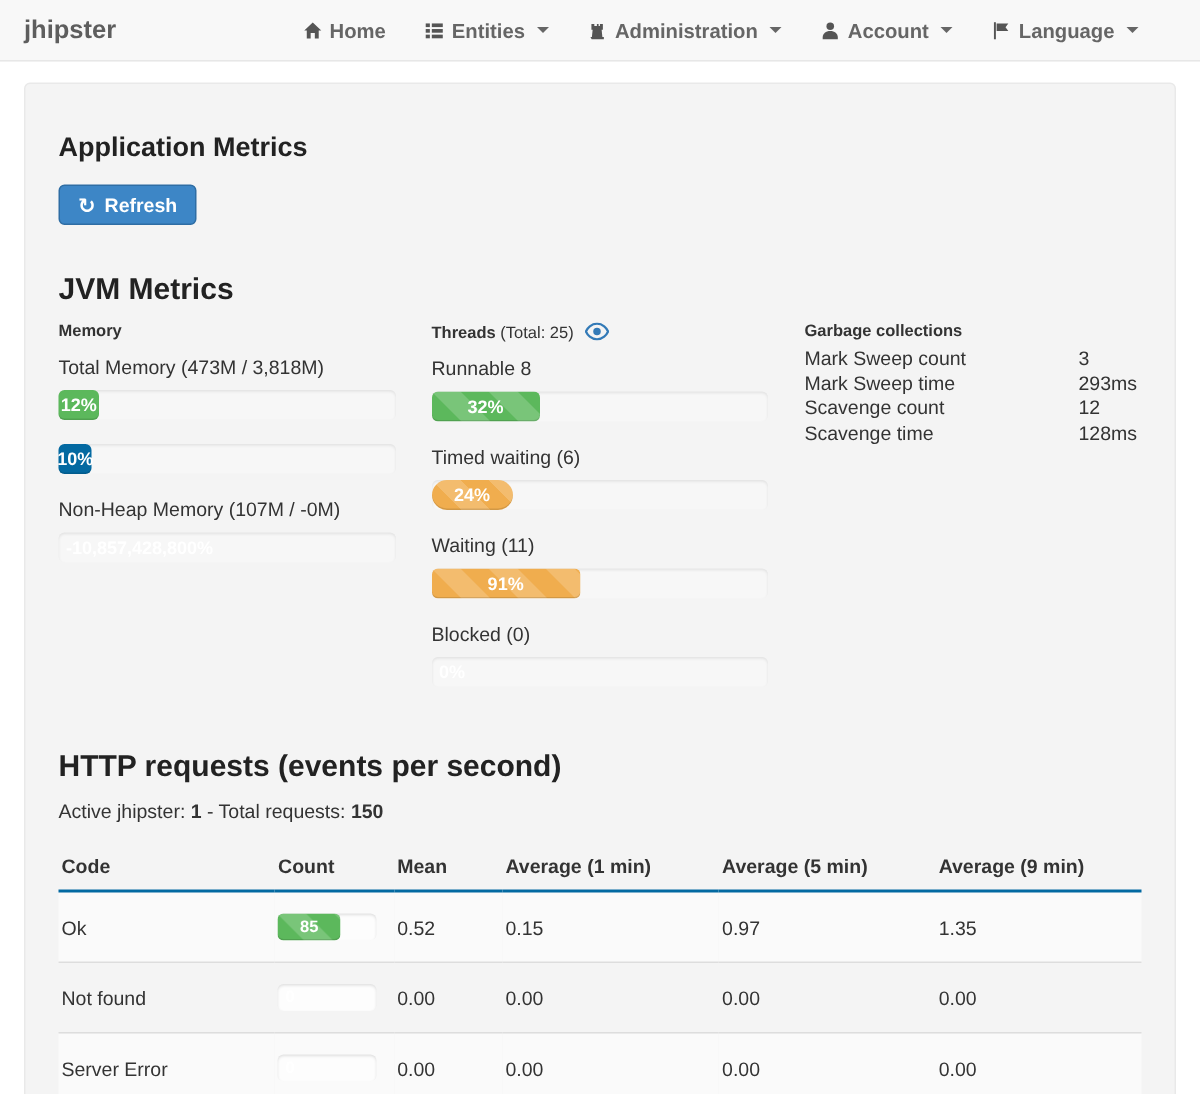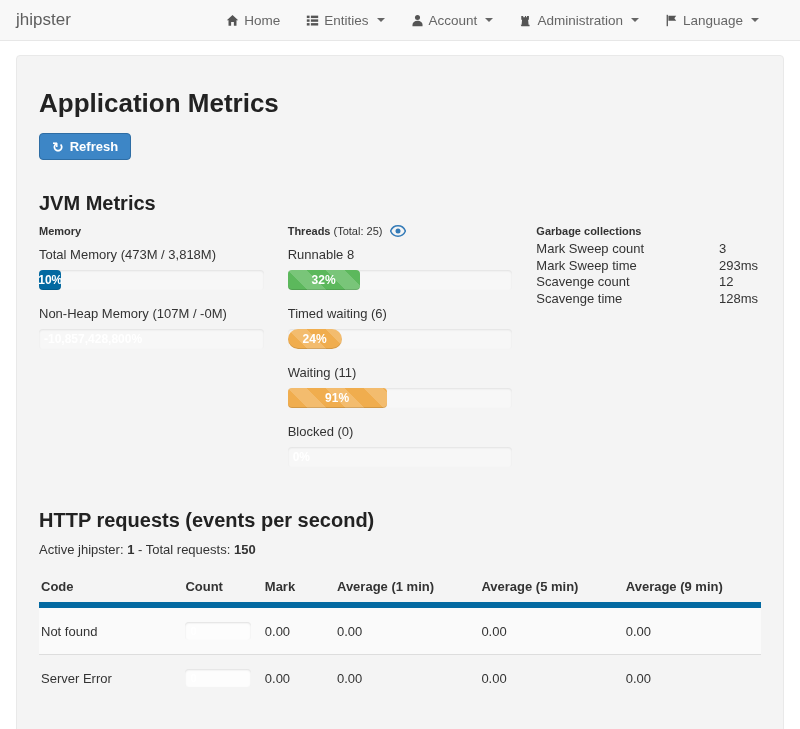--- a/index.html
+++ b/index.html
@@ -12,20 +12,21 @@
   }
   
   .navbar {
     height: 41px;
     background: #f8f8f8;
     border-bottom: 1px solid #e7e7e7;
     display: flex;
     align-items: center;
     justify-content: space-between;
     padding: 0 28px 0 16px;
+    font-weight: bold;
   }
   .brand {
     font-size: 17px;
     color: #5e5e5e;
     cursor: pointer;
   }
   .nav-items { display: flex; list-style: none; align-items: center; }
   .nav-item {
     display: flex;
     align-items: center;
@@ -48,21 +49,21 @@
   }
   
   .card {
     margin: 14px 16px 0 16px;
     background: #f4f4f4;
     border: 1px solid #e9e9e9;
     border-radius: 4px;
     padding: 14px 22px 40px 22px;
     min-height: 660px;
   }
-  h1.page-title { font-size: 26px; font-weight: bold; color: #222; margin: 18px 0 14px 0; }
+  h1.page-title { font-size: 18px; font-weight: bold; color: #222; margin: 18px 0 14px 0; }
   h2.section-title { font-size: 20px; font-weight: bold; color: #222; margin: 26px 0 10px 0; }
   .btn-refresh {
     background: #3d86c6;
     border: 1px solid #2e6da4;
     color: #fff;
     font-family: inherit;
     font-size: 13px;
     font-weight: bold;
     padding: 5px 12px;
     border-radius: 4px;
@@ -130,21 +131,21 @@
     padding: 8px 8px 8px 2px;
     border-bottom: 2px solid #ddd;
     font-size: 13px;
   }
   table.metrics-table td {
     padding: 14px 8px 14px 2px;
     border-top: 1px solid #ddd;
     vertical-align: middle;
     font-size: 13px;
   }
-  table.metrics-table thead th { border-bottom: 6px solid #0369a1; border-top: none; }
+  table.metrics-table thead th { border-bottom: 2px solid #0369a1; border-top: none; }
   table.metrics-table tbody tr:nth-child(odd) { background: #fafafa; }
   .count-bar {
     position: relative;
     width: 66px;
     height: 18px;
     background: #fdfdfd;
     border-radius: 4px;
     box-shadow: inset 0 1px 2px rgba(0,0,0,0.12);
   }
   .count-bar .bar-fill { font-size: 11px; }
@@ -183,34 +184,34 @@
               <rect x="6" y="11.2" width="9" height="3"></rect>
             </g>
           </svg>
       </span>
       <span>Entities</span>
       <span class="caret"></span>
     </li>
     <li class="nav-item">
       <span class="nav-icon">
         <svg width="13" height="13" viewBox="0 0 16 16">
+            <path d="M3 15 h10 v-1.8 h-1.2 l-0.6 -6 h1 V2.5 h-2.4 v1.6 H8.7 V2.5 H7.3 v1.6 H5.2 V2.5 H2.8 v4.7 h1 l-0.6 6 H2 Z" fill="#555"></path>
+          </svg>
+      </span>
+      <span>Administration</span>
+      <span class="caret"></span>
+    </li>
+    <li class="nav-item">
+      <span class="nav-icon">
+        <svg width="13" height="13" viewBox="0 0 16 16">
             <circle cx="8" cy="4.3" r="3.1" fill="#555"></circle>
             <path d="M8 8.3 c-3.6 0 -6.2 2.2 -6.2 5.2 V15 h12.4 v-1.5 c0 -3 -2.6 -5.2 -6.2 -5.2 z" fill="#555"></path>
           </svg>
       </span>
       <span>Account</span>
-      <span class="caret"></span>
-    </li>
-    <li class="nav-item">
-      <span class="nav-icon">
-        <svg width="13" height="13" viewBox="0 0 16 16">
-            <path d="M3 15 h10 v-1.8 h-1.2 l-0.6 -6 h1 V2.5 h-2.4 v1.6 H8.7 V2.5 H7.3 v1.6 H5.2 V2.5 H2.8 v4.7 h1 l-0.6 6 H2 Z" fill="#555"></path>
-          </svg>
-      </span>
-      <span>Administration</span>
       <span class="caret"></span>
     </li>
     <li class="nav-item">
       <span class="nav-icon">
         <svg width="13" height="13" viewBox="0 0 16 16">
             <rect x="2" y="1" width="1.6" height="14" fill="#555"></rect>
             <path d="M4.2 2 h9.6 l-2.3 3.1 2.3 3.1 H4.2 Z" fill="#555"></path>
           </svg>
       </span>
       <span>Language</span>
@@ -229,20 +230,25 @@
   </button>
 
   <h2 class="section-title">JVM Metrics</h2>
 
   <div class="jvm-row">
 
     <div class="jvm-col">
       <div class="col-heading">Memory</div>
 
       <div class="metric-label">Total Memory (473M / 3,818M)</div>
+      <div class="progress">
+        <div class="bar-fill" style="width: 12%; background-color: rgb(92, 184, 92);">
+          <span class="bar-text">12%</span>
+        </div>
+      </div>
 
       <div class="progress">
         <div class="bar-fill" style="width: 10%; background-color: #0369a1;">
           <span class="bar-text">10%</span>
         </div>
       </div>
 
       <div class="metric-label">Non-Heap Memory (107M / -0M)</div>
       <div class="progress zero">
         <div class="bar-fill" style="width: 0%; background-color: rgb(92, 184, 92);"></div>
@@ -317,27 +323,41 @@
     <b>1</b>
     <span>- Total requests:</span>
     <b>150</b>
   </p>
 
   <table class="metrics-table">
     <thead>
       <tr>
         <th class="col-code">Code</th>
         <th class="col-count">Count</th>
-        <th class="col-mean">Mark</th>
+        <th class="col-mean">Mean</th>
         <th class="col-a1">Average (1 min)</th>
         <th class="col-a5">Average (5 min)</th>
         <th class="col-a15">Average (9 min)</th>
       </tr>
     </thead>
     <tbody>
+      <tr>
+        <td>Ok</td>
+        <td>
+          <div class="count-bar">
+            <div class="bar-fill striped" style="width: 63%; background-color: rgb(92, 184, 92);">
+              <span class="bar-text">85</span>
+            </div>
+          </div>
+        </td>
+        <td>0.52</td>
+        <td>0.15</td>
+        <td>0.97</td>
+        <td>1.35</td>
+      </tr>
       <tr>
         <td>Not found</td>
         <td>
           <div class="count-bar zero">
             <div class="bar-fill" style="width: 0%; background-color: rgb(92, 184, 92);"></div>
             <span class="bar-text">0</span>
           </div>
         </td>
         <td>0.00</td>
         <td>0.00</td>

